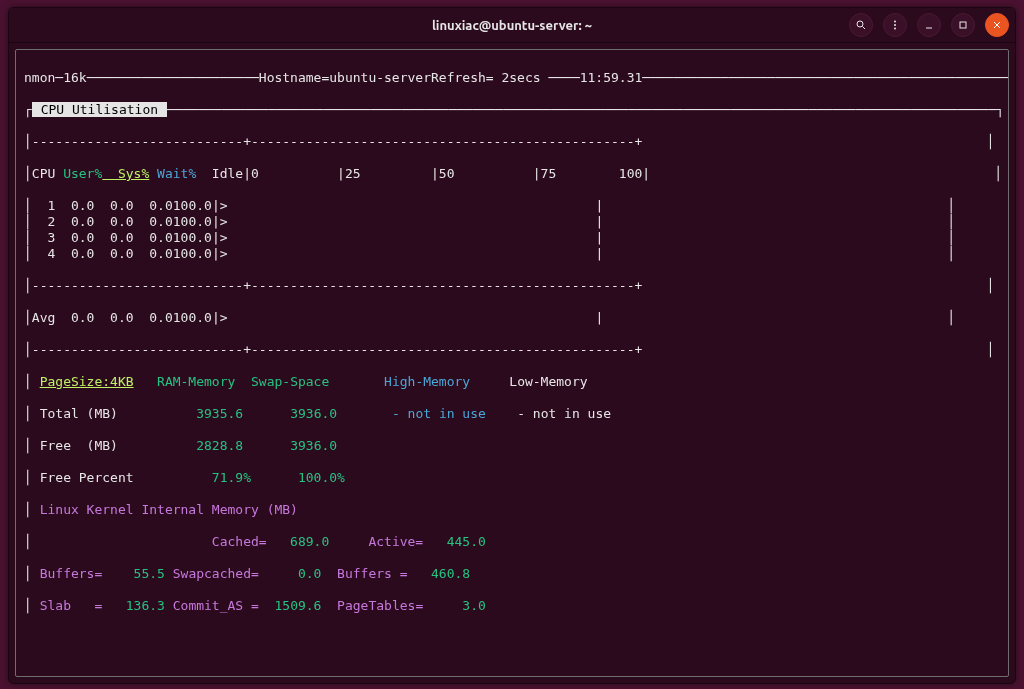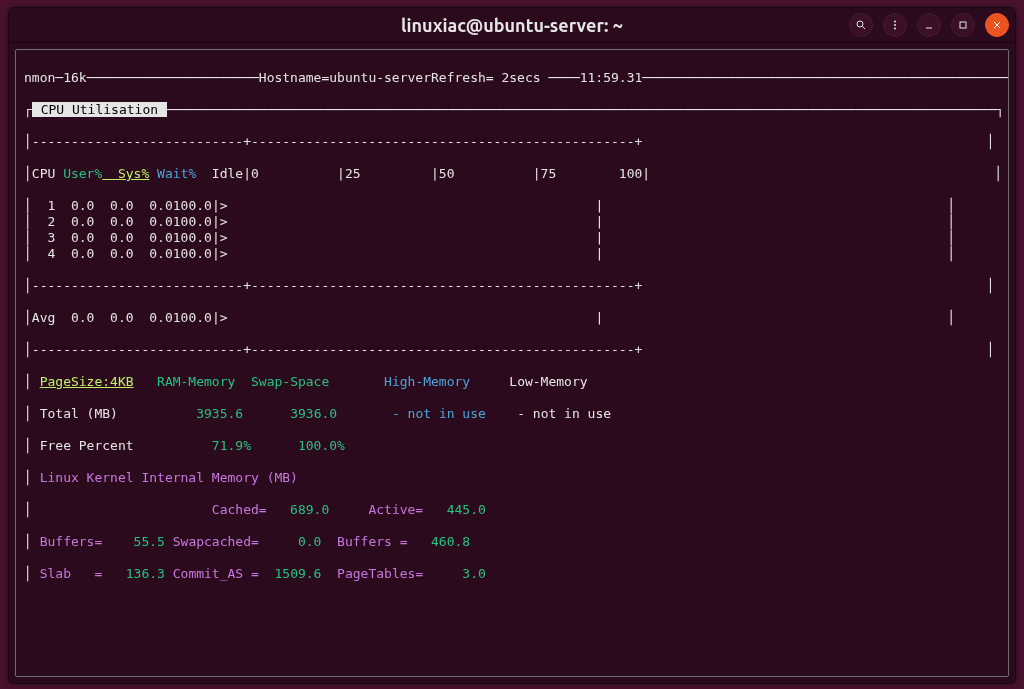--- a/index.html
+++ b/index.html
@@ -29,21 +29,21 @@
     background: #2c0a1e;
     border-bottom: 1px solid #1a0612;
     display: flex;
     align-items: center;
     position: relative;
   }
   .titlebar .title {
     flex: 1;
     text-align: center;
     font-family: "Ubuntu", sans-serif;
-    font-size: 18px;
+    font-size: 13px;
     font-weight: 600;
     color: #e6e6e6;
   }
   .tb-controls {
     position: absolute;
     right: 6px;
     display: flex;
     gap: 10px;
     align-items: center;
   }
@@ -130,20 +130,21 @@
 <div class="line"><span class="c-white">nmon─16k</span><span class="c-white">──────────────────────</span><span class="c-white">Hostname=ubuntu-server</span><span class="c-white">Refresh= 2secs</span><span class="c-white"> ────</span><span class="c-white">11:59.31</span><span class="c-white">──────────────────────────────────────────────────────────────</span></div>
 <div class="line"><span class="c-white">┌</span><span class="box-label"> CPU Utilisation </span><span class="c-white">──────────────────────────────────────────────────────────────────────────────────────────────────────────┐</span></div>
 <div class="line"><span class="c-white">│---------------------------+-------------------------------------------------+                                            │</span></div>
 <div class="line"><span class="c-white">│</span><span class="c-white">CPU </span><span class="c-green">User%</span><span class="c-red">  Sys%</span><span class="c-blue"> Wait%</span><span class="c-white">  Idle</span><span class="c-white">|0          |25         |50          |75        100|</span><span class="c-white">                                            │</span></div>
 <div id="cpu-rows"><div class="line"><span class="c-white">│</span><span class="c-white">  1</span><span class="c-white">  0.0</span><span class="c-white">  0.0</span><span class="c-white">  0.0</span><span class="c-white">100.0</span><span class="c-white">|&gt;                                               |</span><span class="c-white">                                            │</span></div><div class="line"><span class="c-white">│</span><span class="c-white">  2</span><span class="c-white">  0.0</span><span class="c-white">  0.0</span><span class="c-white">  0.0</span><span class="c-white">100.0</span><span class="c-white">|&gt;                                               |</span><span class="c-white">                                            │</span></div><div class="line"><span class="c-white">│</span><span class="c-white">  3</span><span class="c-white">  0.0</span><span class="c-white">  0.0</span><span class="c-white">  0.0</span><span class="c-white">100.0</span><span class="c-white">|&gt;                                               |</span><span class="c-white">                                            │</span></div><div class="line"><span class="c-white">│</span><span class="c-white">  4</span><span class="c-white">  0.0</span><span class="c-white">  0.0</span><span class="c-white">  0.0</span><span class="c-white">100.0</span><span class="c-white">|&gt;                                               |</span><span class="c-white">                                            │</span></div></div>
 <div class="line"><span class="c-white">│---------------------------+-------------------------------------------------+                                            │</span></div>
 <div class="line"><span class="c-white">│</span><span class="c-white">Avg</span><span class="c-white">  0.0</span><span class="c-white">  0.0</span><span class="c-white">  0.0</span><span class="c-white">100.0</span><span class="c-white">|&gt;                                               |</span><span class="c-white">                                            │</span></div>
 <div class="line"><span class="c-white">│---------------------------+-------------------------------------------------+                                            │</span></div>
 <div class="line"><span class="c-white">│ </span><span class="c-red">PageSize:4KB</span><span>   </span><span class="c-green">RAM-Memory</span><span>  </span><span class="c-green">Swap-Space</span><span>       </span><span class="c-blue">High-Memory</span><span>     </span><span class="c-white">Low-Memory</span></div>
 <div class="line"><span class="c-white">│ </span><span class="c-white">Total (MB)</span><span>          </span><span class="c-green">3935.6</span><span>    </span><span class="c-green">  3936.0</span><span>       </span><span class="c-blue">- not in use</span><span>    </span><span class="c-white">- not in use</span></div>
+<div class="line"><span class="c-white">│ </span><span class="c-white">Free  (MB)</span><span>          </span><span class="c-green">2828.8</span><span>    </span><span class="c-green">  3936.0</span></div>
 <div class="line"><span class="c-white">│ </span><span class="c-white">Free Percent</span><span>         </span><span class="c-green"> 71.9%</span><span>    </span><span class="c-green">  100.0%</span></div>
 <div class="line"><span class="c-white">│ </span><span class="c-mag">Linux Kernel Internal Memory (MB)</span></div>
 <div class="line"><span class="c-white">│                       </span><span class="c-mag">Cached=</span><span class="c-green">   689.0</span><span>     </span><span class="c-mag">Active=</span><span class="c-green">   445.0</span></div>
 <div class="line"><span class="c-white">│ </span><span class="c-mag">Buffers=</span><span class="c-green">    55.5</span><span> </span><span class="c-mag">Swapcached=</span><span class="c-green">     0.0</span><span>  </span><span class="c-mag">Buffers =</span><span class="c-green">   460.8</span></div>
 <div class="line"><span class="c-white">│ </span><span class="c-mag">Slab   =</span><span class="c-green">   136.3</span><span> </span><span class="c-mag">Commit_AS =</span><span class="c-green">  1509.6</span><span>  </span><span class="c-mag">PageTables=</span><span class="c-green">     3.0</span></div>
 
 
 
 
 

